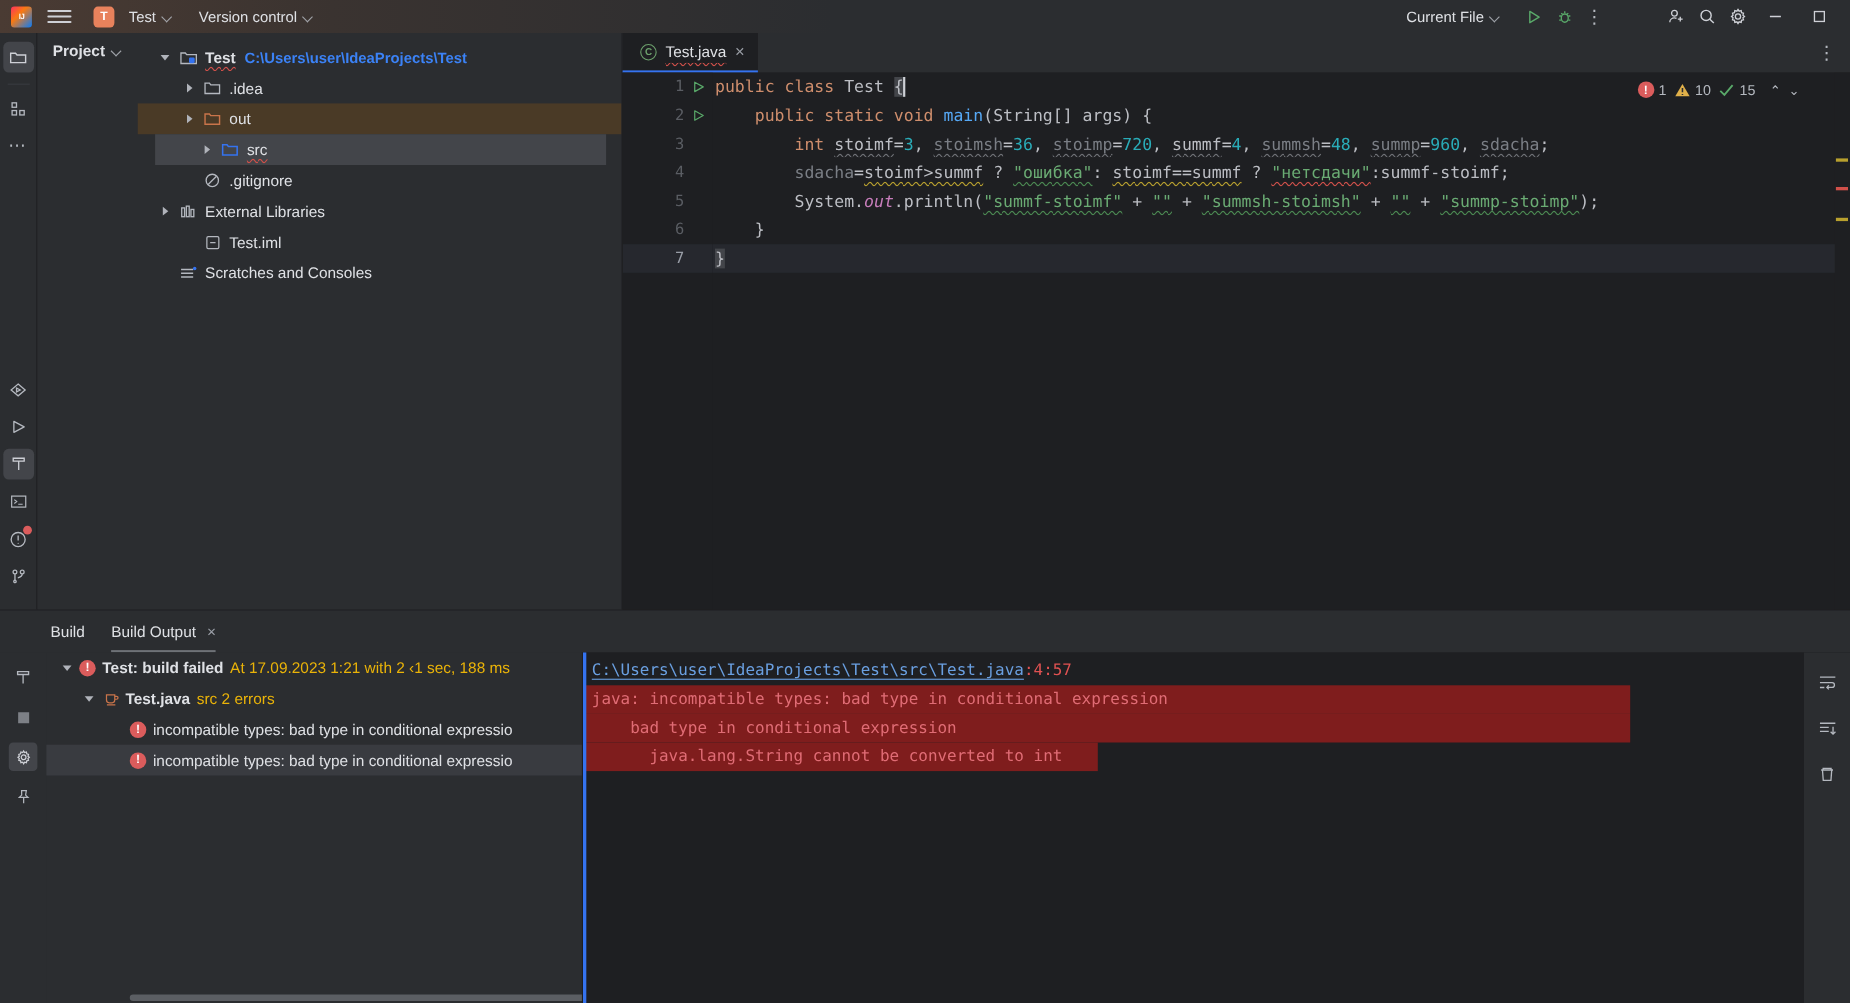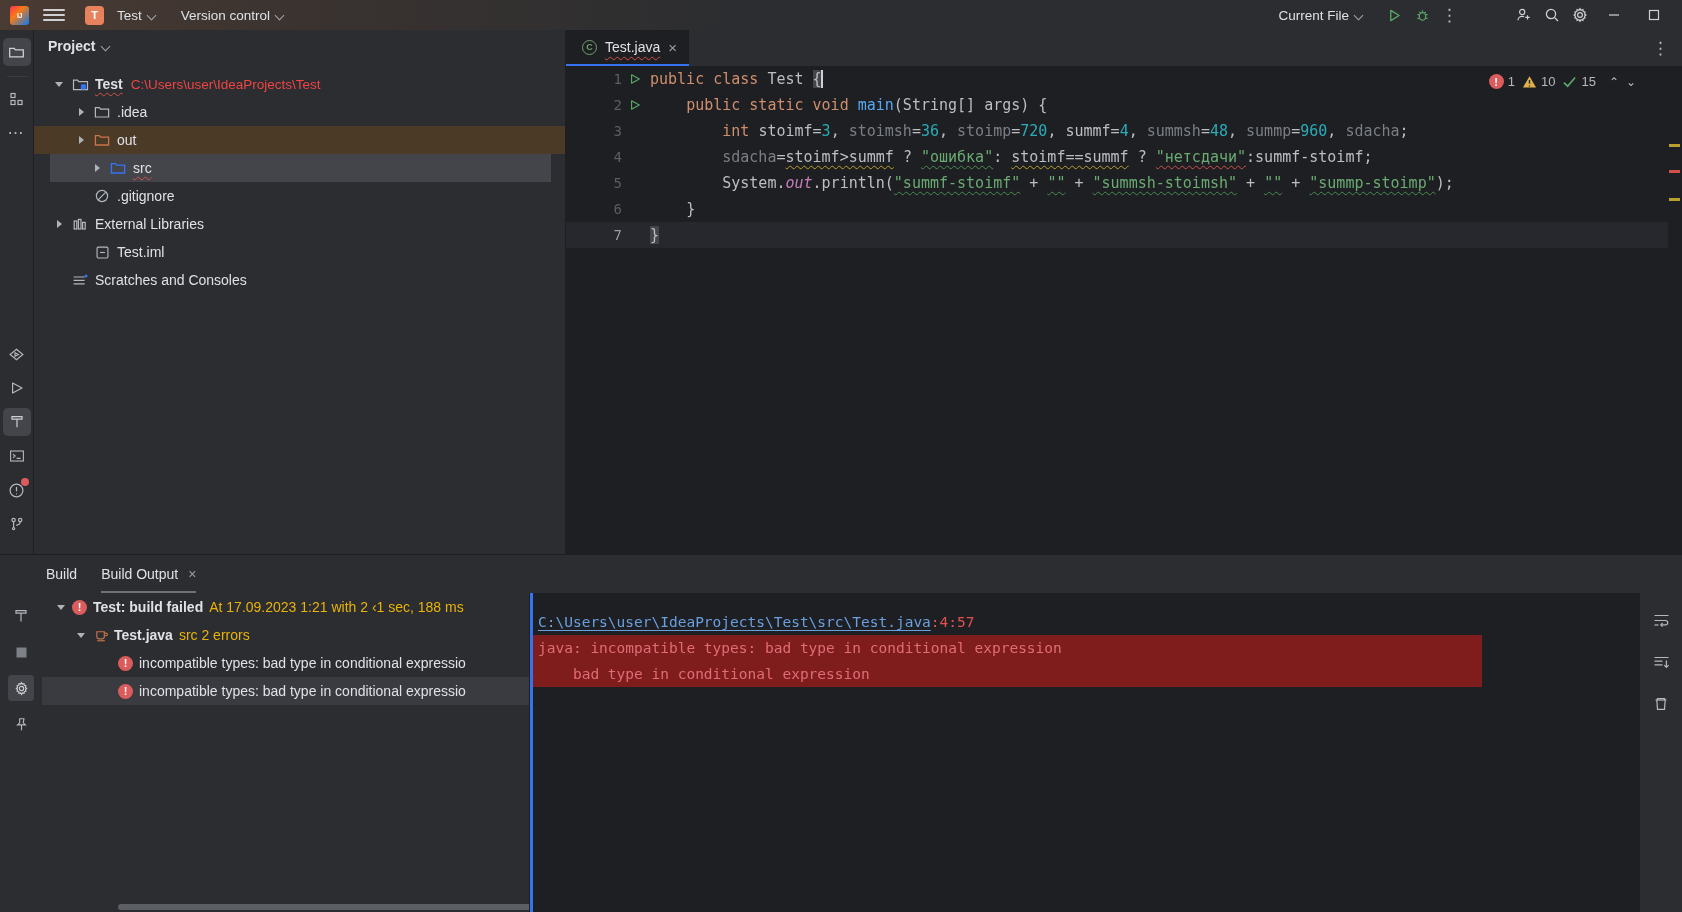--- a/index.html
+++ b/index.html
@@ -56,37 +56,37 @@
     display: flex; flex-direction: column; align-items: center;
     padding-top: 8px; gap: 0px; flex-shrink: 0;
   }
   .rail-ic { width: 28px; height: 28px; display:flex; align-items:center; justify-content:center; border-radius:5px; margin-bottom: 6px; cursor:pointer; position: relative; }
   .rail-ic.active { background: #43454a; }
   .rail-bottom { margin-top: auto; display:flex; flex-direction:column; align-items:center; padding-bottom: 10px; }
   .rail-sep { width: 20px; height:1px; background:#393b40; margin: 4px 0 8px 0; }
 
   
   .project-panel {
-    width: 532px; background: #2b2d30; display: flex; flex-direction: column;
+    width: 532px; background: #2b2d30; display: flex; flex-direction: row;
     border-right: 1px solid #1e1f22; flex-shrink: 0; position: relative;
   }
   .panel-head { height: 32px; display: flex; align-items: center; padding: 0 14px; gap: 7px; }
   .panel-title { font-size: 14px; font-weight: 600; color: #dfe1e5; }
   .tree { padding-top: 8px; font-size: 14px; overflow: hidden; flex: 1; }
   .tree-row { height: 28px; display: flex; align-items: center; padding-left: 14px; cursor: pointer; white-space: nowrap; }
   .tree-row.sel-out { background: #4a3a26; }
   .tree-row.sel-src { background: #43454a; margin-right: 14px; border-radius: 0; margin-left: 16px; }
   .tw { width: 22px; display:flex; align-items:center; justify-content:center; flex-shrink:0; }
   .arrow { width: 0; height: 0; }
   .arrow.right { border-left: 5px solid #b0b3ba; border-top: 4px solid transparent; border-bottom: 4px solid transparent; }
   .arrow.down { border-top: 5px solid #b0b3ba; border-left: 4px solid transparent; border-right: 4px solid transparent; }
   .tn-ic { width: 20px; display:flex; align-items:center; justify-content:center; margin-right: 5px; flex-shrink:0; }
   .tn-label { color: #dfe1e5; }
   .tn-label.bold { font-weight: 700; }
-  .tn-sub { color: #ef4444; margin-left: 8px; font-size: 13.5px; }
+  .tn-sub { color: #3b82f6; margin-left: 8px; font-size: 13.5px; font-weight: bold; }
   .wavy { text-decoration: underline; text-decoration-style: wavy; text-decoration-color: #d1504a; text-decoration-thickness: 1px; text-underline-offset: 3px; }
 
   
   .editor-col { flex: 1; display: flex; flex-direction: column; min-width: 0; background: #1e1f22; }
   .tabbar { height: 36px; background: #2b2d30; display: flex; align-items: stretch; position: relative; }
   .etab {
     display: flex; align-items: center; gap: 8px; padding: 0 12px 0 16px;
     background: #1e1f22; border-bottom: 2px solid #3573f0; cursor: pointer; position: relative;
   }
   .etab-label { font-size: 14px; color: #dfe1e5; }
@@ -117,21 +117,21 @@
   .cls { color: #bcbec4; }
   .meth { color: #56a8f5; }
   .num { color: #2aacb8; }
   .str { color: #6aab73; }
   .fld { color: #c77dbb; font-style: italic; }
   .plain { color: #bcbec4; }
   .dim { color: #7a7e85; }
   .u-warn { text-decoration: underline; text-decoration-style: wavy; text-decoration-color: #b8a02e; text-decoration-thickness: 1px; text-underline-offset: 3px; }
   .u-grn { text-decoration: underline; text-decoration-style: wavy; text-decoration-color: #4b8a52; text-decoration-thickness: 1px; text-underline-offset: 3px; }
   .u-err { text-decoration: underline; text-decoration-style: wavy; text-decoration-color: #d1504a; text-decoration-thickness: 1px; text-underline-offset: 3px; }
-  .u-gry { text-decoration-style: wavy; text-decoration-color: #6f7176; text-decoration-thickness: 1px; text-underline-offset: 3px; }
+  .u-gry { text-decoration: underline; text-decoration-style: wavy; text-decoration-color: #6f7176; text-decoration-thickness: 1px; text-underline-offset: 3px; }
 
   .inspect-widget {
     position: absolute; top: 8px; right: 46px; display: flex; align-items: center; gap: 7px;
     font-size: 13px; color: #b4b8bf; z-index: 6;
   }
   .iw-item { display:flex; align-items:center; gap:4px; cursor:pointer; }
   .dot-err { width: 15px; height: 15px; border-radius:50%; background:#db5c5c; color:#fff; font-size:11px; font-weight:700; display:flex;align-items:center;justify-content:center; }
   .mark-strip { position: absolute; right: 0; top: 0; bottom: 0; width: 14px; background: #1e1f22; }
   .mk { position: absolute; right: 2px; width: 11px; height: 3px; }
 
@@ -594,29 +594,32 @@
         </div>
 
         <div class="hscroll">
           <div class="thumb"></div>
         </div>
       </div>
 
       <div class="console">
         <div class="selbar"></div>
 
-        <div class="cs-line" style="margin-top:16px">
+        <div class="cs-line" style="margin-top:4px">
           <span class="cs-path">C:\Users\user\IdeaProjects\Test\src\Test.java</span><span class="cs-loc">:4:57</span>
         </div>
 
         <div class="cs-line cs-sel" style="width:952px">
           <span class="cs-err">java: incompatible types: bad type in conditional expression</span>
         </div>
         <div class="cs-line cs-sel" style="width:952px">
           <span class="cs-err">    bad type in conditional expression</span>
+        </div>
+        <div class="cs-line cs-sel" style="width:468px">
+          <span class="cs-err">      java.lang.String cannot be converted to int</span>
         </div>
 
         <div class="console-right">
           <div class="br-ic">
             <svg width="17" height="15" viewBox="0 0 17 15" stroke="#b4b8bf" stroke-width="1.2" fill="none">
               <path d="M1.5 2.5h14M1.5 7.5h11a2.2 2.2 0 0 1 0 4.4H8"></path>
                 <path d="M9.6 9.9 7.8 11.9 9.6 13.7"></path>
                 <path d="M1.5 12h4"></path>
             </svg>
           </div>

